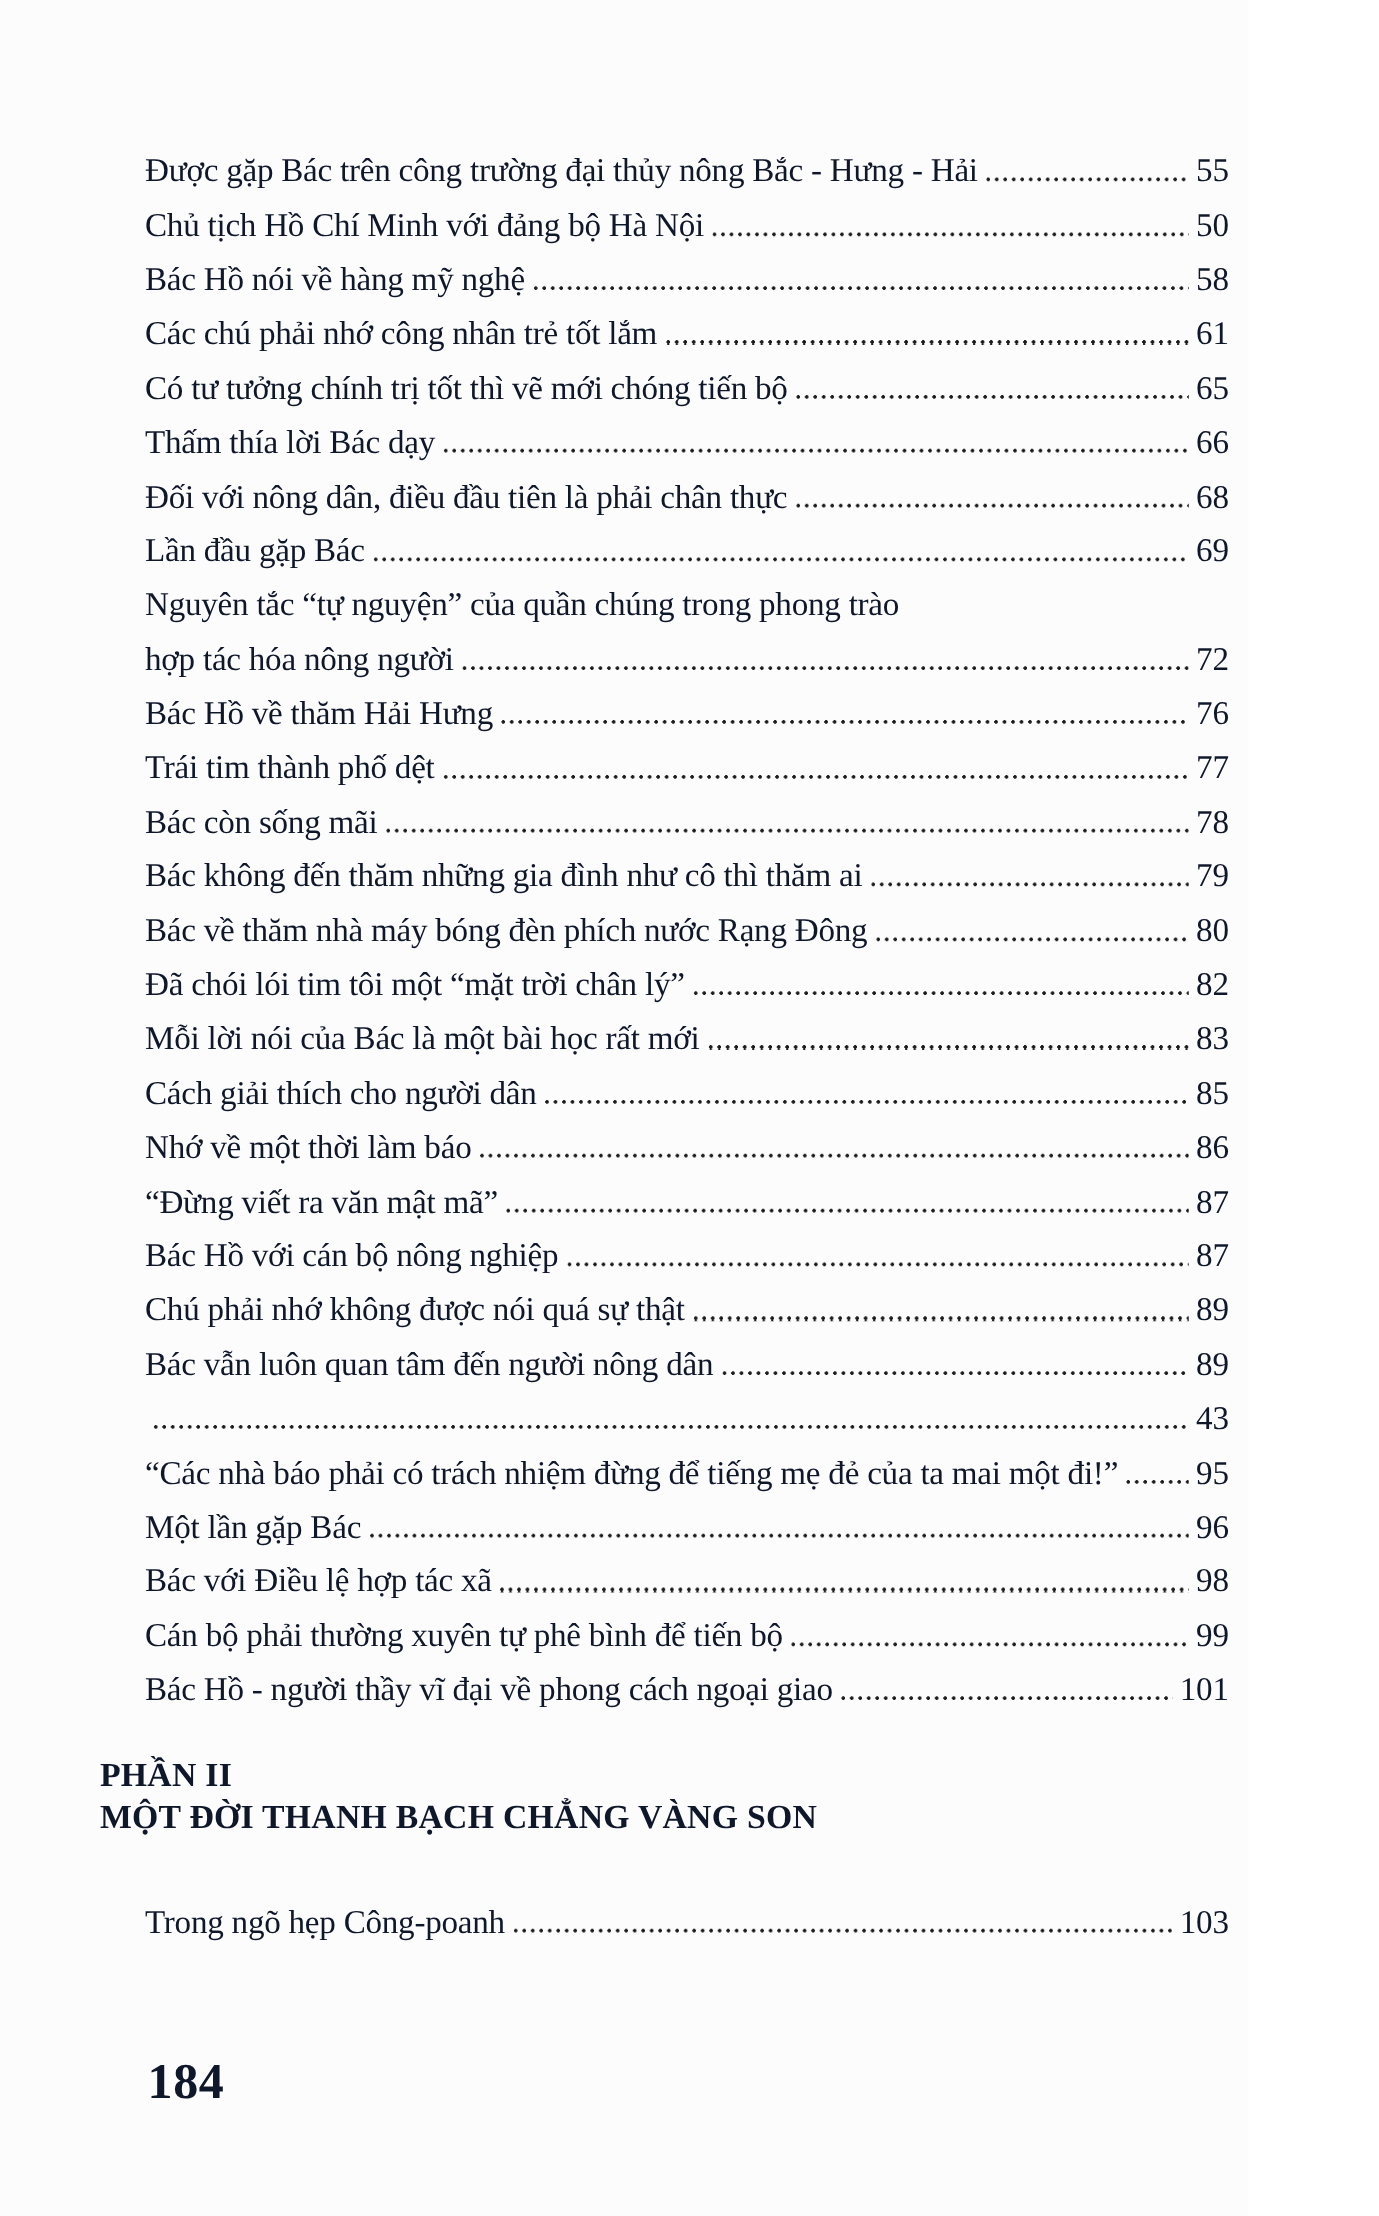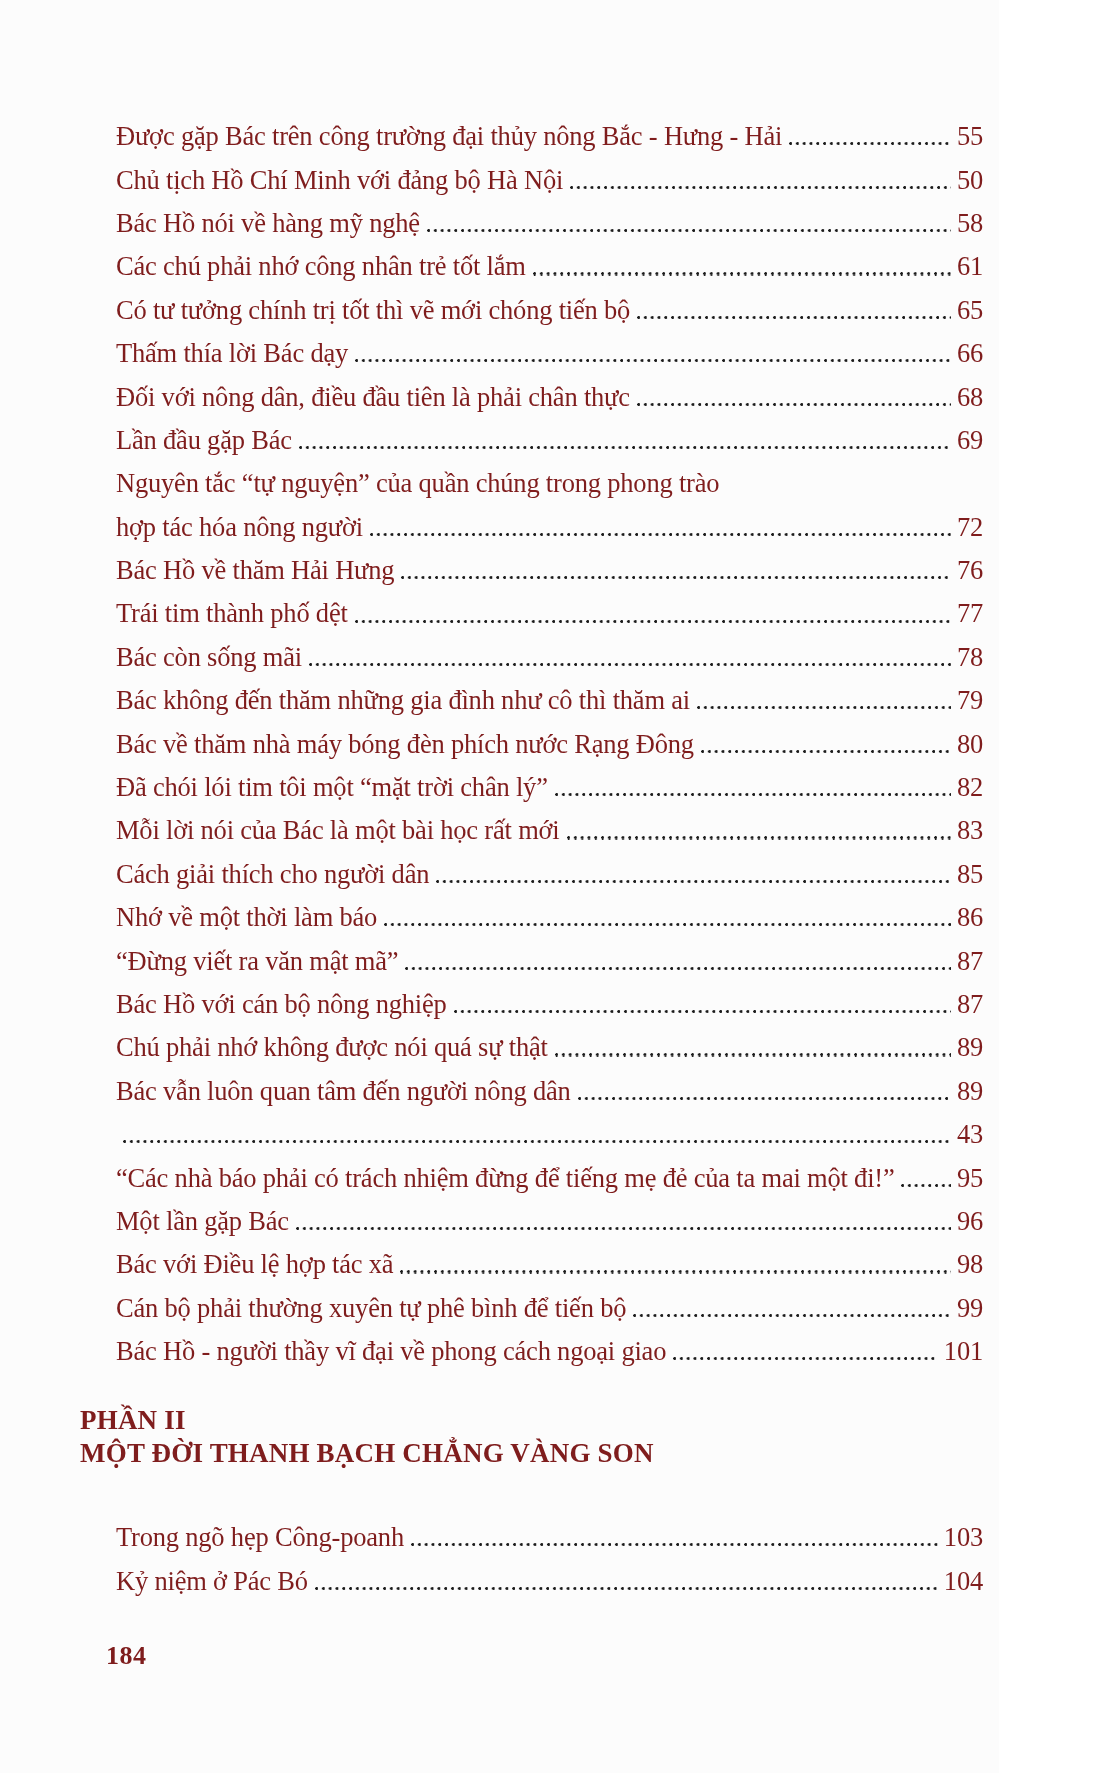--- a/index.html
+++ b/index.html
@@ -5,21 +5,21 @@
   html, body { margin: 0; padding: 0; }
   body {
     width: 1103px; height: 1773px;
     background: #ffffff;
     font-family: "Liberation Serif", "DejaVu Serif", serif;
   }
   .page {
     position: relative;
     width: 999px; height: 1773px;
     background: #fcfcfc;
-    color: #7f1d1d;
+    color: #0f172a;
     font-size: 26.5px;
     letter-spacing: -0.2px;
     overflow: hidden;
   }
   .toc { position: absolute; left: 116px; width: 867px; }
   #toc-part1 { top: 115px; }
   #toc-part2 { top: 1486px; margin-top: 30px; }
   .toc-row { height: 43.4px; display: flex; align-items: center; }
   .toc-title { white-space: pre; }
   .toc-dots { flex: 1 1 auto; min-width: 8px; position: relative; align-self: stretch; margin-left: 7px; }
@@ -31,22 +31,22 @@
     background-repeat: repeat-x;
     background-position: left bottom;
   }
   .toc-page { padding-left: 6px; }
   .part-heading {
     position: absolute; left: 116px; top: 1404px; width: 867px;
     text-align: left; transform: translateX(-36px);
     font-weight: 700; font-size: 27px; line-height: 33px; letter-spacing: 0.2px;
   }
   .footer {
-    position: absolute; left: 106px; top: 1641px;
-    font-size: 26px; font-weight: 700; letter-spacing: 0.5px; font-family: Liberation Serif, serif;
+    position: absolute; left: 118px; top: 1641px;
+    font-size: 40px; font-weight: 700; letter-spacing: 0.5px; font-family: Liberation Serif, serif;
   }
 </style>
 </head>
 <body>
 
 <div class="page">
   <div class="toc" id="toc-part1">
       <div class="toc-row">
     <span class="toc-title">Được gặp Bác trên công trường đại thủy nông Bắc - Hưng - Hải</span>
     <span class="toc-dots"></span>
@@ -195,21 +195,16 @@
     <div>PHẦN II</div>
     <div>MỘT ĐỜI THANH BẠCH CHẲNG VÀNG SON</div>
   </div>
 
   <div class="toc" id="toc-part2">
       <div class="toc-row">
     <span class="toc-title">Trong ngõ hẹp Công-poanh</span>
     <span class="toc-dots"></span>
     <span class="toc-page">103</span>
   </div>
-      <div class="toc-row">
-    <span class="toc-title">Kỷ niệm ở Pác Bó</span>
-    <span class="toc-dots"></span>
-    <span class="toc-page">104</span>
-  </div>
     </div>
 
   <div class="footer">184</div>
 </div>
 
 </body></html>

